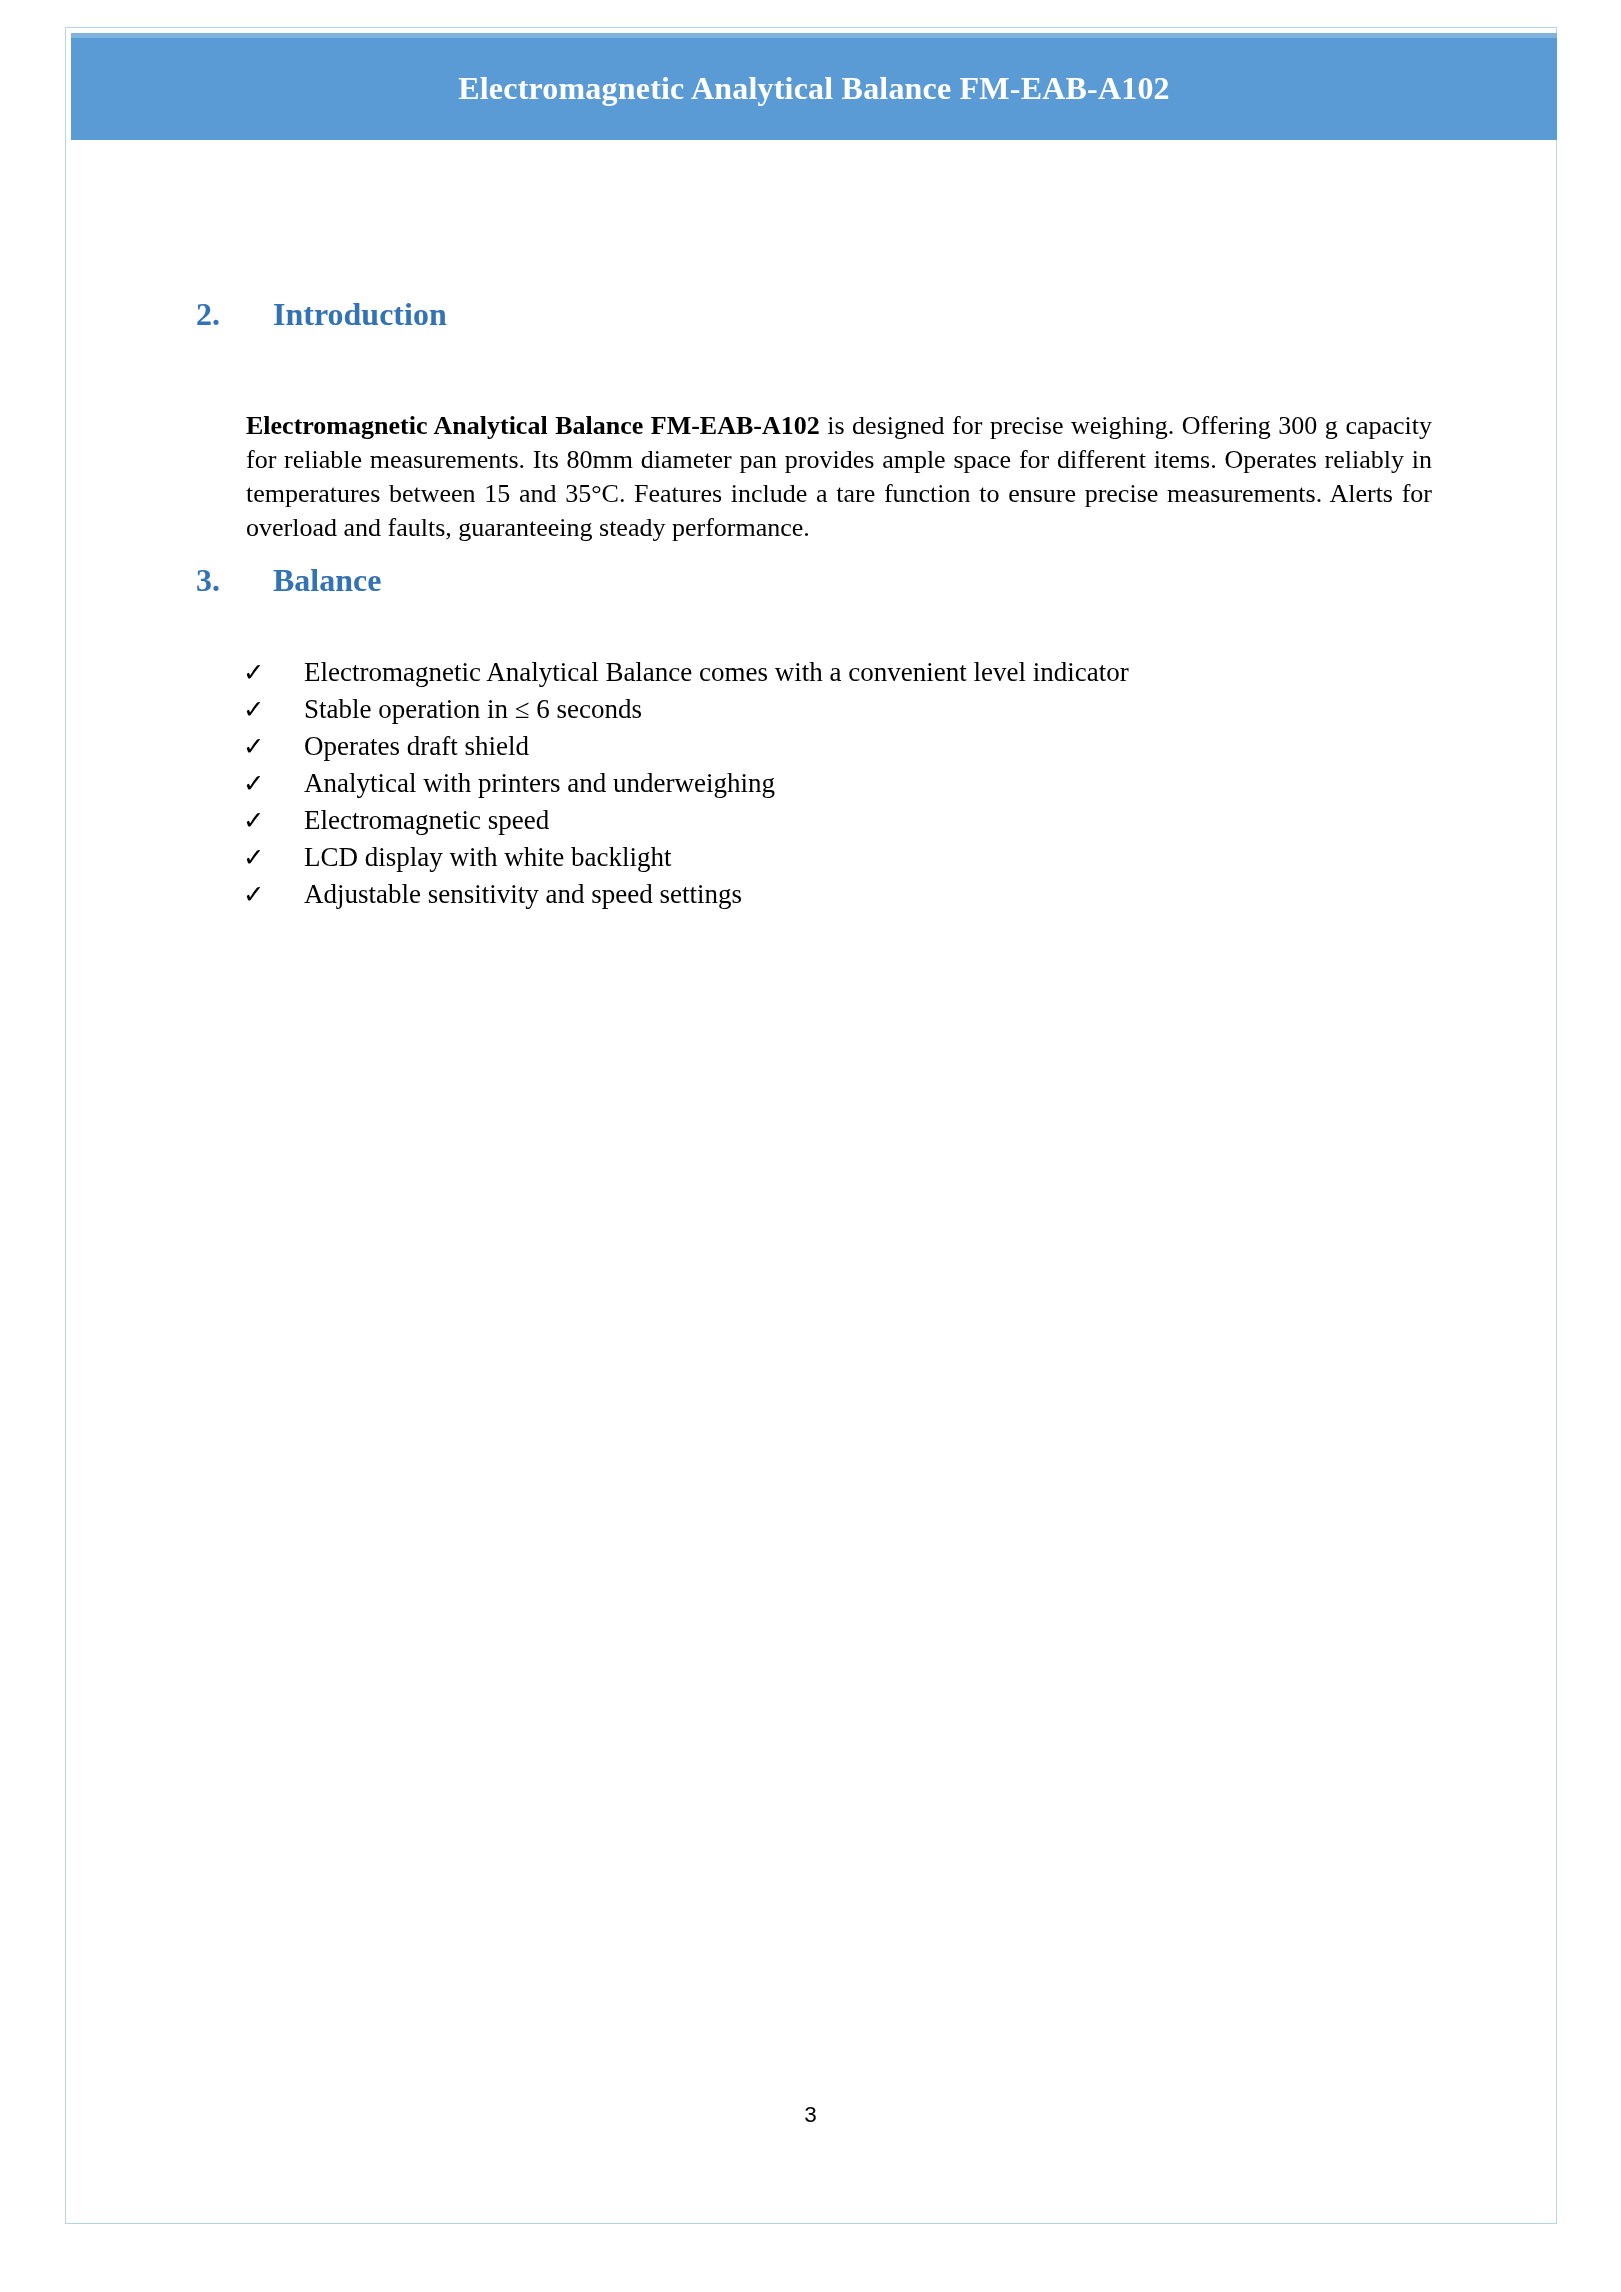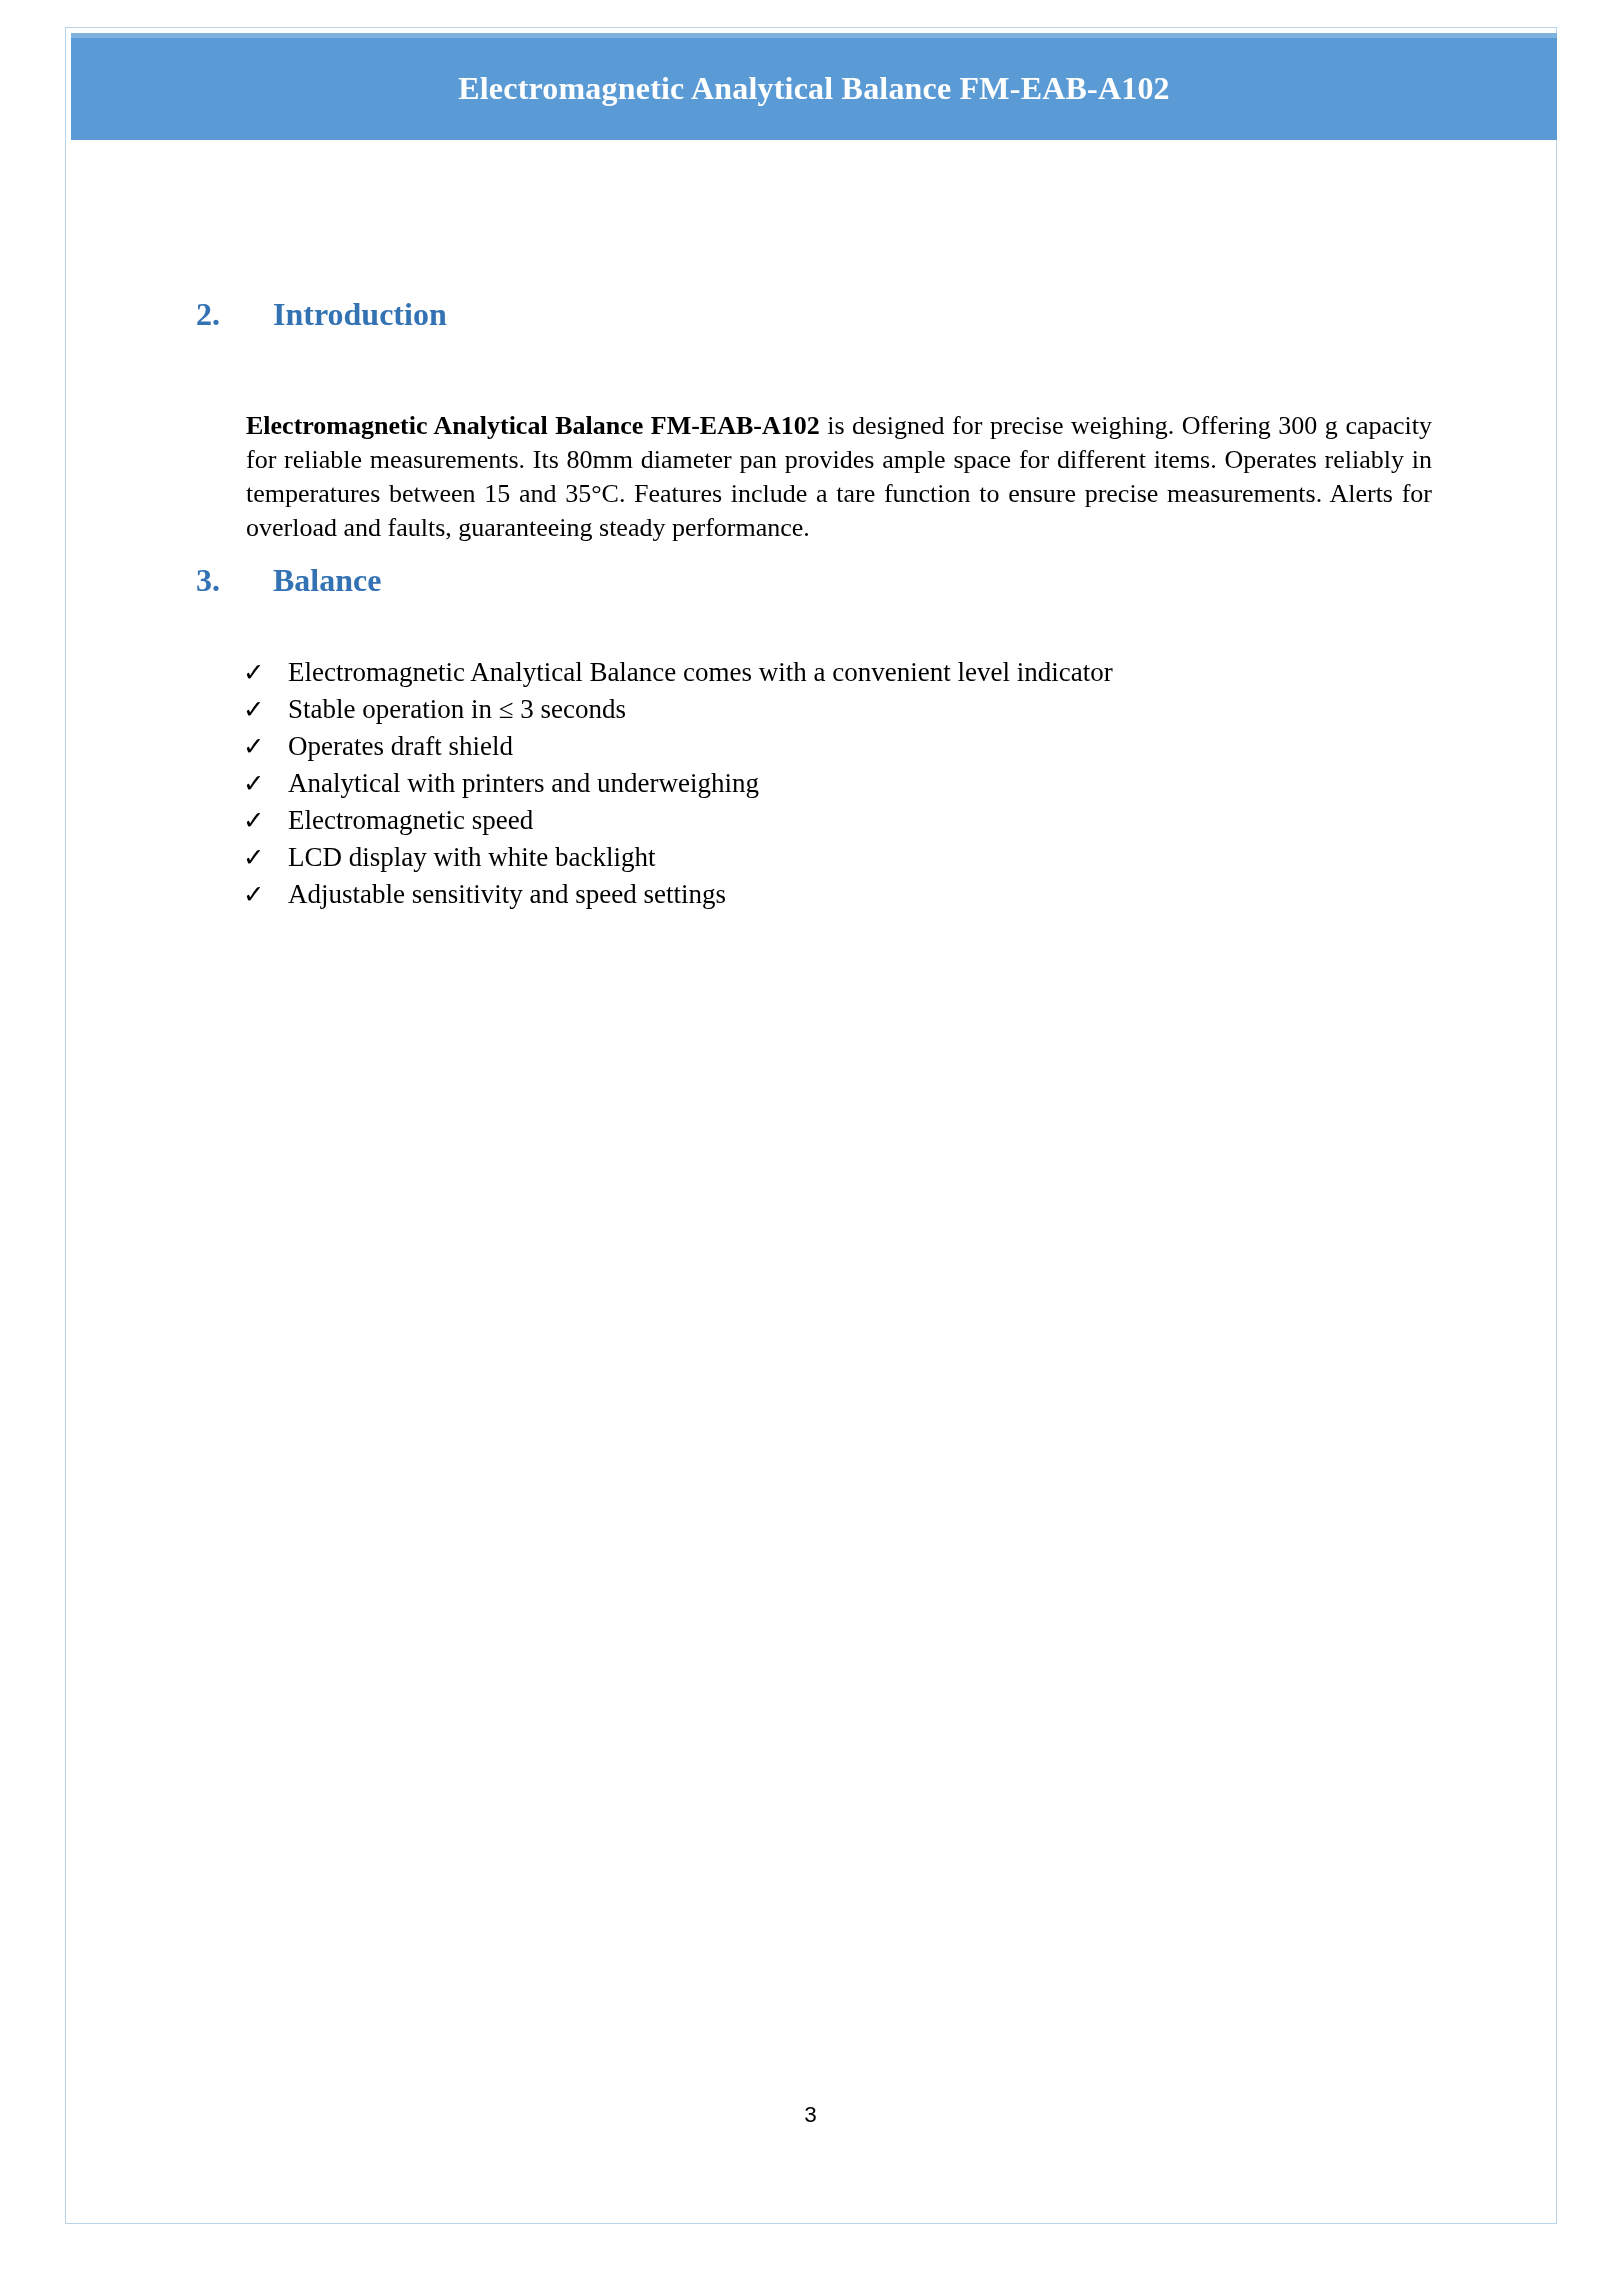--- a/index.html
+++ b/index.html
@@ -124,20 +124,21 @@
     flex: 0 0 45px;
     width: 45px;
     font-size: 25.5px;
     line-height: 37px;
     color: #000000;
     font-family: "DejaVu Sans", sans-serif;
   }
   .feature-text {
     flex: 1 1 auto;
     white-space: nowrap;
+    margin-left: 16px;
   }
 
   
   #page-number {
     position: absolute;
     left: 0;
     top: 2102px;
     width: 1621px;
     text-align: center;
     font-family: "Liberation Sans", sans-serif;
@@ -175,21 +176,21 @@
 
     <ul class="feature-list" style="top: 514px;">
 
       <li class="feature-item">
         <span class="check-icon">✓</span>
         <span class="feature-text">Electromagnetic Analytical Balance comes with a convenient level indicator</span>
       </li>
 
       <li class="feature-item">
         <span class="check-icon">✓</span>
-        <span class="feature-text">Stable operation in ≤ 3 seconds</span>
+        <span class="feature-text">Stable operation in ≤ 6 seconds</span>
       </li>
 
       <li class="feature-item">
         <span class="check-icon">✓</span>
         <span class="feature-text">Operates draft shield</span>
       </li>
 
       <li class="feature-item">
         <span class="check-icon">✓</span>
         <span class="feature-text">Analytical with printers and underweighing</span>

